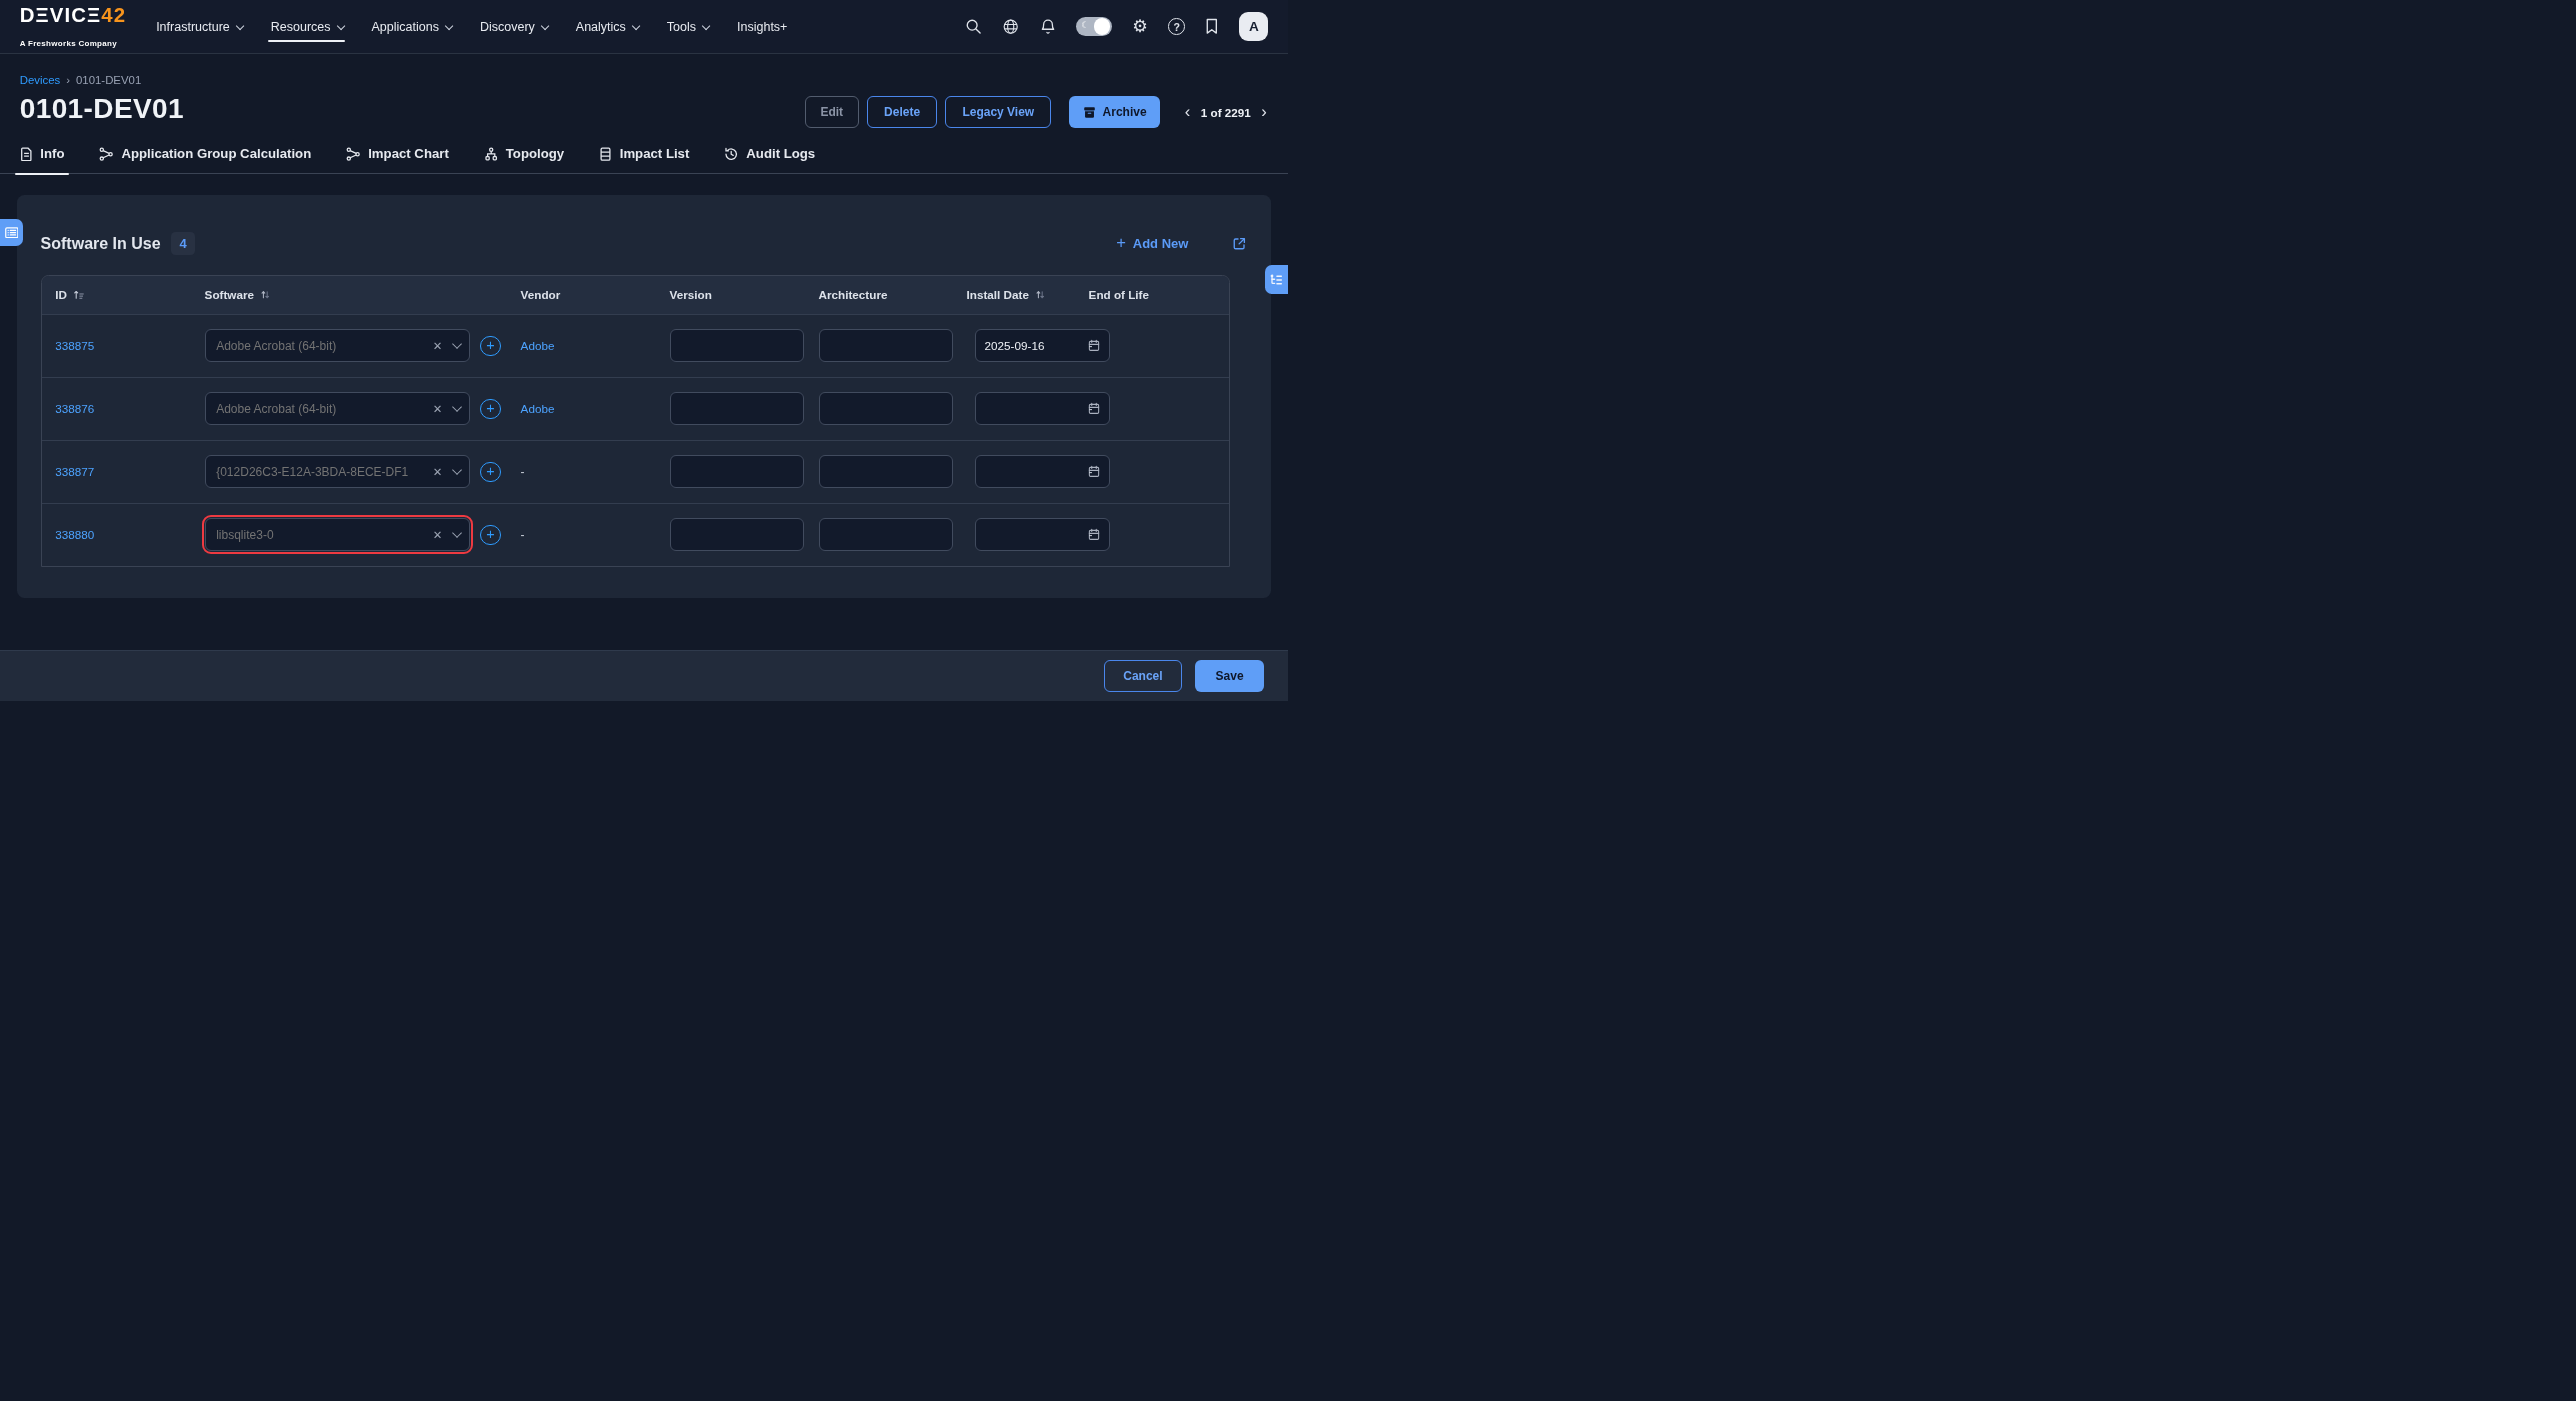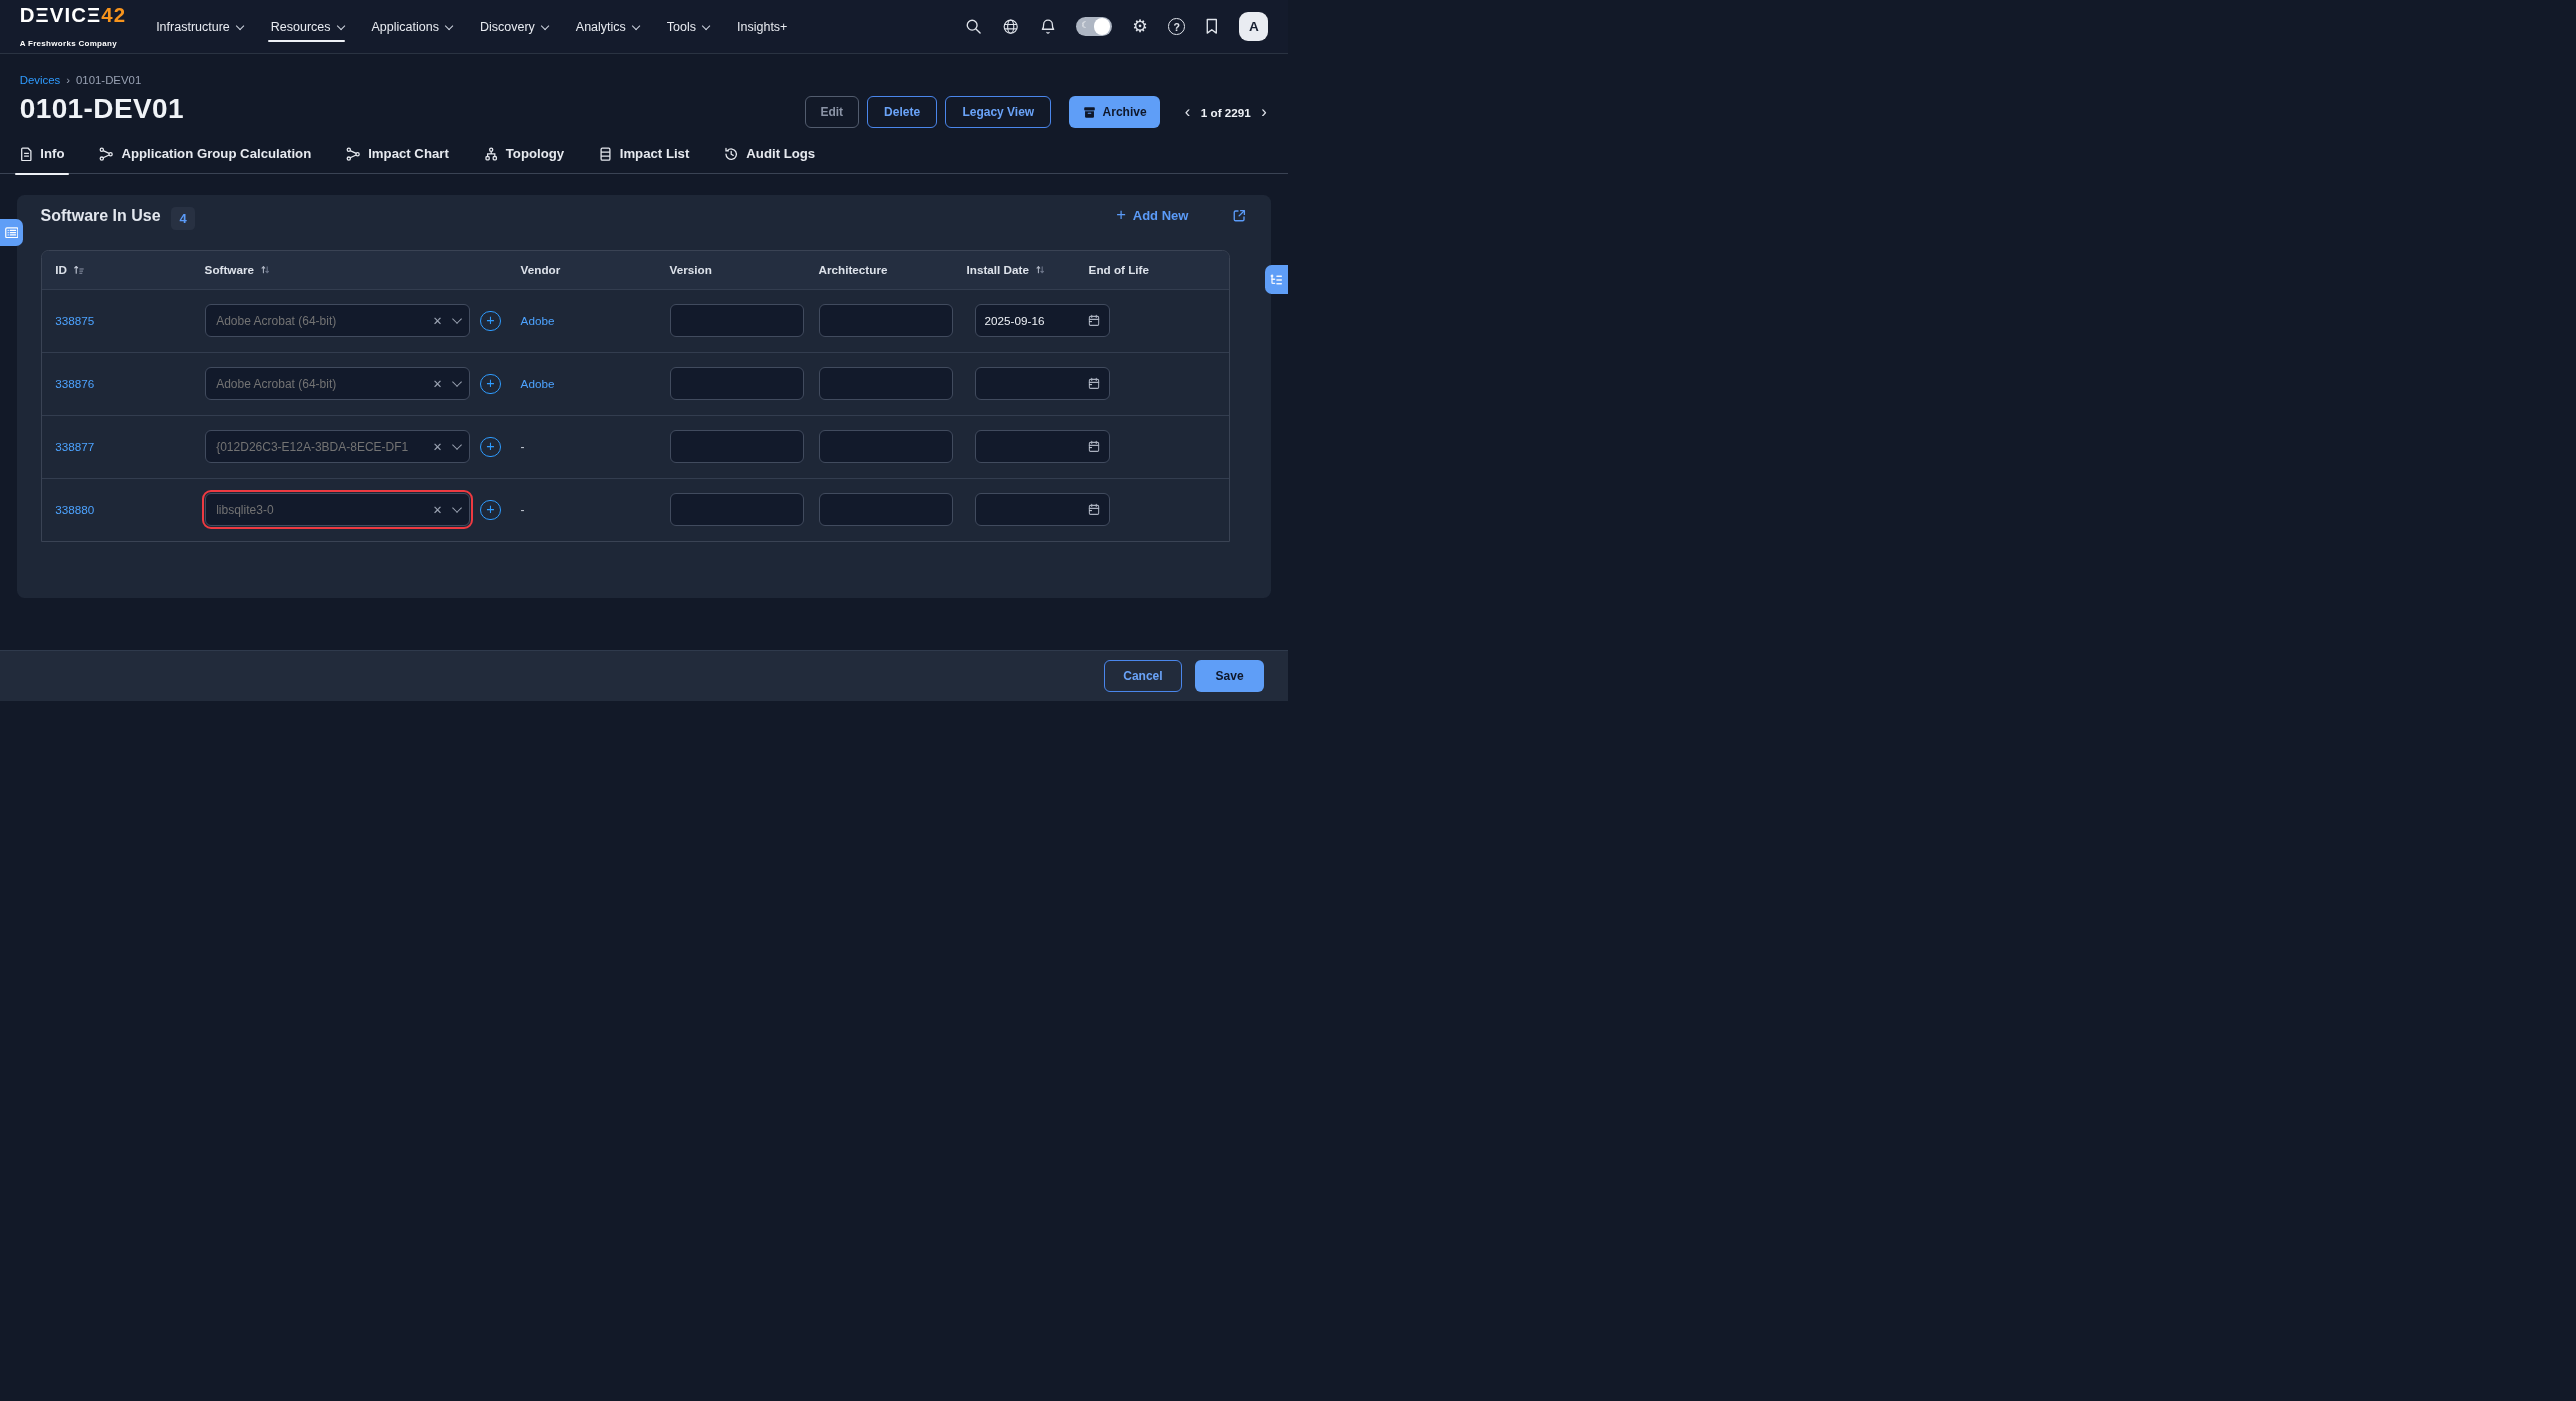--- a/index.html
+++ b/index.html
@@ -63,21 +63,21 @@
   
   .tabs { margin-top:13.6px; padding:0 19.7px; display:flex; gap:35px; border-bottom:1.5px solid #3a4354; }
   .tab { display:flex; align-items:center; gap:7.6px; font-size:13.2px; font-weight:600; color:#e6e9ef;
     padding:7.6px 0 12px; position:relative; cursor:pointer; white-space:nowrap; }
   .tab.active::after { content:''; position:absolute; left:-4.5px; right:-4.5px; bottom:-1.5px; height:2.3px;
     background:#eef1f6; border-radius:1.5px; }
   .tab svg { stroke:#e6e9ef; }
 
   
   .panel { margin:21px 16.6px 0; height:403px; background:#1e2737; border-radius:7.6px; padding:0 24px; position:relative; }
-  .panel-head { padding-top:12px; display:flex; align-items:flex-start; }
+  .panel-head { padding-top:37px; display:flex; align-items:center; }
   .panel-title { font-size:16px; font-weight:700; color:#e3e7ee; }
   .count-badge { margin-left:10.6px; background:#283142; color:#5b9bf8; font-weight:700; font-size:13px;
     padding:3.8px 8.3px; border-radius:4.5px; }
   .panel-actions { margin-left:auto; display:flex; align-items:center; gap:44px; }
   .add-new { display:flex; align-items:center; gap:6.8px; color:#5b9bf8; font-size:13px; font-weight:600; cursor:pointer; }
   .add-plus { font-size:16.6px; font-weight:400; line-height:1; }
   .ext-link { color:#5b9bf8; cursor:pointer; }
 
   
   .sw-table { margin-top:19.7px; width:1189px; border:0.8px solid #3a4354; border-radius:7.6px 7.6px 0 0; overflow:hidden; }

